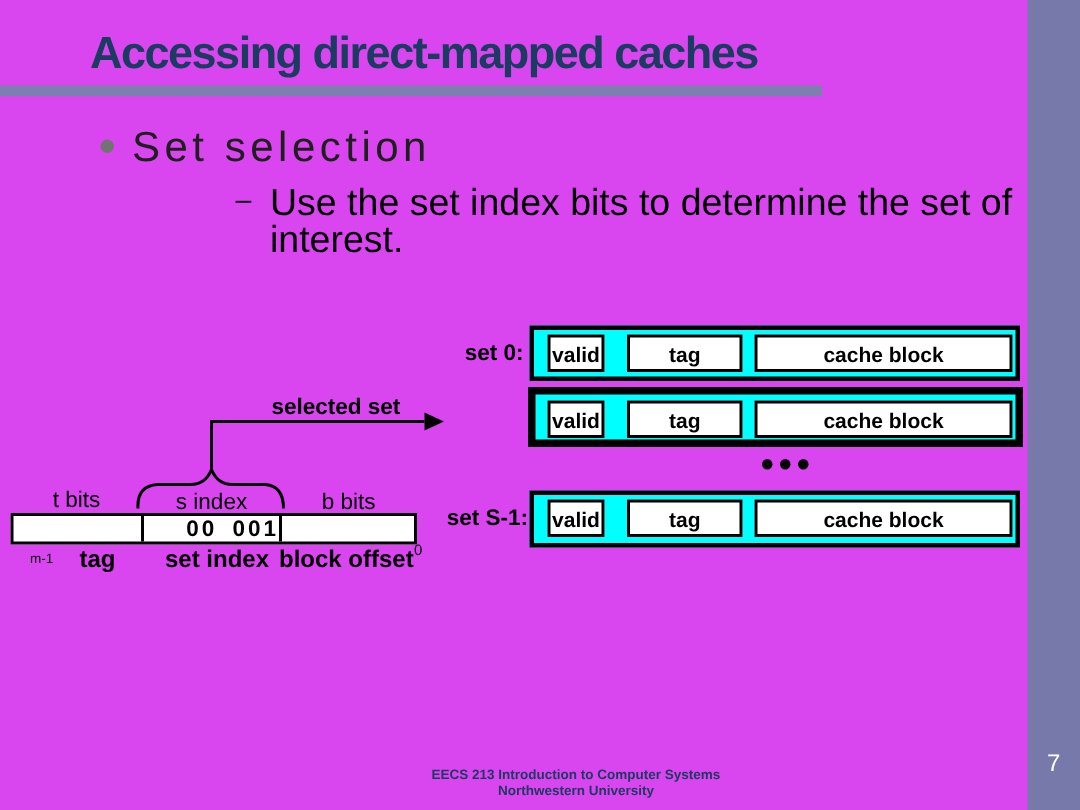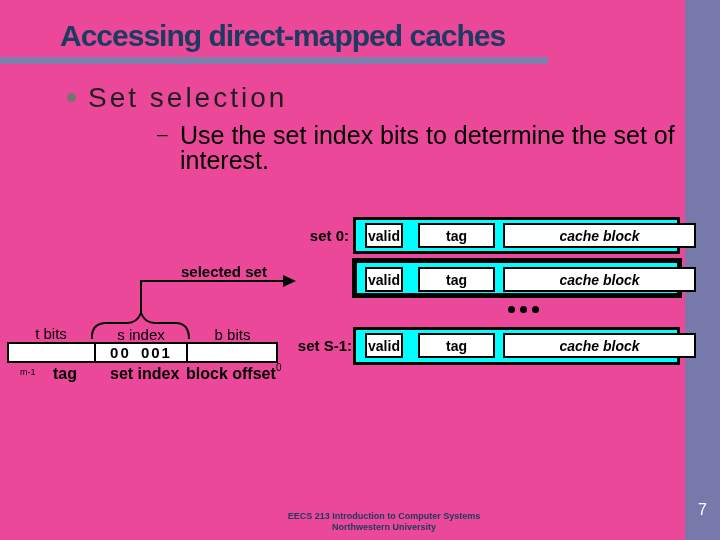--- a/index.html
+++ b/index.html
@@ -1,17 +1,17 @@
 <!DOCTYPE html>
 <html><head>
 <meta charset="utf-8">
 <style>
   html,body{margin:0;padding:0;background:#ffffff;}
   #slide{
-    position:relative;width:720px;height:540px;background:#ec4899;overflow:hidden;
+    position:relative;width:720px;height:540px;background:#d946ef;overflow:hidden;
     font-family:"Liberation Sans",sans-serif;color:#000;
   }
   
   .title{position:absolute;left:60px;top:19px;font-size:30px;font-weight:700;
          letter-spacing:-1px;color:#1b3b61;white-space:nowrap;}
   .title-rule{position:absolute;left:0;top:57px;width:548px;height:7px;background:#7d80ae;}
   .accent-bar{position:absolute;left:685px;top:0;width:35px;height:540px;background:#7679aa;}
   .page-number{position:absolute;left:685px;top:501px;width:35px;text-align:center;
                font-size:16px;color:#ffffff;}
   
@@ -27,34 +27,34 @@
   
   .set-box{position:absolute;background:#00ffff;border:3px solid #000;box-sizing:border-box;}
   #box-set0{left:353px;top:217px;width:327px;height:37px;}
   #box-set1{left:352px;top:258px;width:330px;height:40px;border-width:5px;}
   #box-setS1{left:353px;top:327px;width:327px;height:38px;}
   
   .cell{position:absolute;height:25px;background:#ffffff;border:2px solid #000;box-sizing:border-box;
         display:flex;align-items:center;justify-content:center;font-size:14px;font-weight:700;white-space:nowrap;overflow:visible;}
   .cell-valid{left:365px;width:38px;}
   .cell-tag{left:418px;width:77px;}
-  .cell-block{left:503px;width:193px;font-style:italic;}
+  .cell-block{left:503px;width:172px;}
   .r0{top:223px;} .r1{top:267px;} .r2{top:333px;}
   
   .dots{position:absolute;left:508px;top:306px;display:flex;gap:5px;}
   .dots span{width:7px;height:7px;border-radius:50%;background:#000;display:block;}
   
   .selected-label{position:absolute;left:181px;top:263px;font-size:15px;font-weight:700;white-space:nowrap;}
   .connector{position:absolute;left:85px;top:270px;}
   
   .addr-box{position:absolute;left:7px;top:342px;width:271px;height:21px;background:#fff;
             border:2px solid #000;box-sizing:border-box;}
   .addr-div{position:absolute;top:343px;width:2px;height:18px;background:#000;}
   #div1{left:94px;} #div2{left:186px;}
-  .addr-value{position:absolute;left:96px;top:344px;width:90px;text-align:center;
+  .addr-value{position:absolute;left:96px;top:344px;width:90px;text-align:right;
               font-size:15px;font-weight:700;letter-spacing:2px;word-spacing:4px;}
   .field-label{position:absolute;font-size:15px;font-weight:400;text-align:center;white-space:nowrap;}
   #lbl-tbits{left:7px;top:325px;width:88px;}
   #lbl-sbits{left:96px;top:326px;width:90px;}
   #lbl-bbits{left:188px;top:326px;width:89px;}
   .under-label{position:absolute;font-size:16px;font-weight:700;white-space:nowrap;}
   #lbl-tag{left:53px;top:365px;}
   #lbl-setindex{left:110px;top:365px;}
   #lbl-blockoffset{left:186px;top:365px;}
   .bit-label{position:absolute;font-size:9px;color:#000;white-space:nowrap;}

